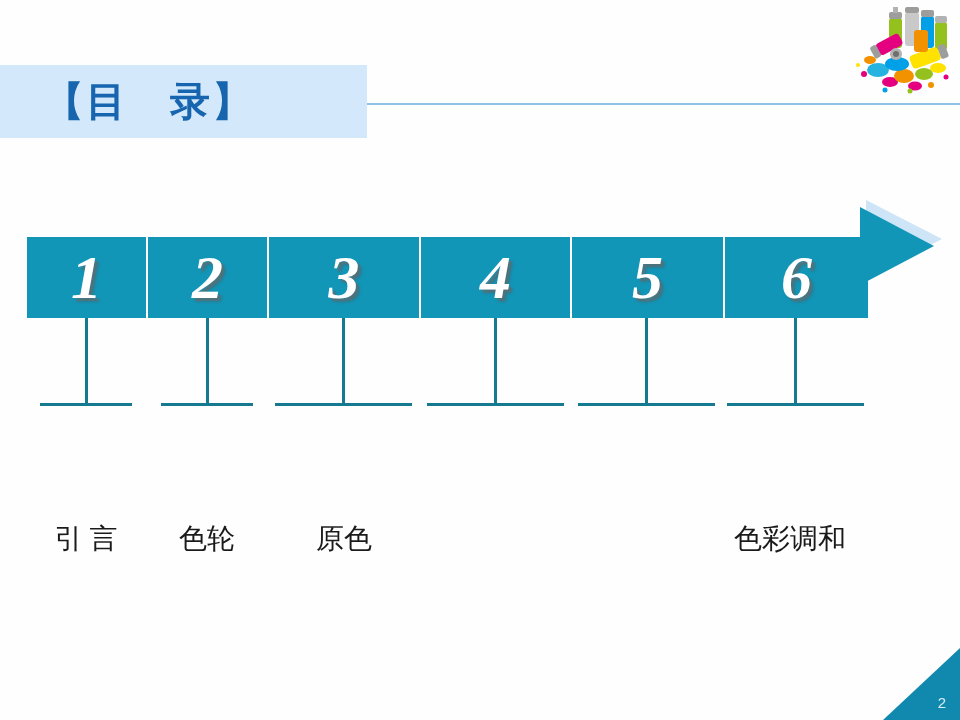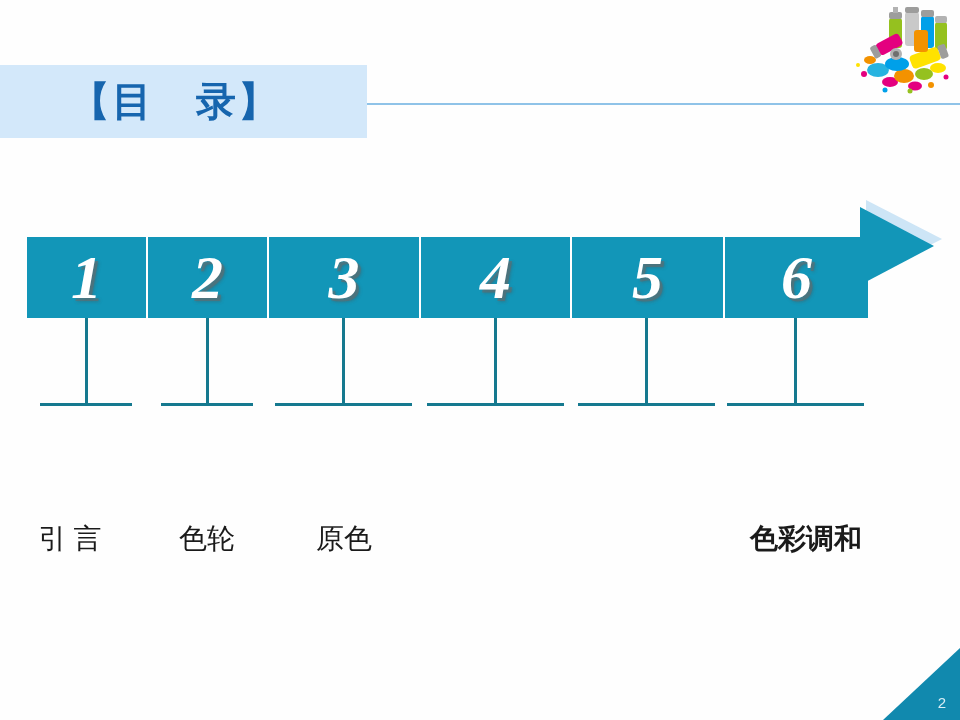--- a/index.html
+++ b/index.html
@@ -36,21 +36,20 @@
     top: 71px;
     width: 330px;
     height: 62px;
     line-height: 62px;
     font-family: "Liberation Serif", "DejaVu Serif", serif;
     font-size: 40px;
     font-weight: bold;
     color: #1665ae;
     letter-spacing: 2px;
     white-space: pre;
-    margin-left: 26px;
   }
   .header-rule {
     position: absolute;
     left: 367px;
     top: 103px;
     width: 593px;
     height: 2px;
     background: #8fc3e8;
   }
 
@@ -249,36 +248,36 @@
   <div class="v-line" style="left:645px; top:318px; height:88px;"></div>
   <div class="v-line" style="left:794px; top:318px; height:88px;"></div>
 
   <div class="h-line" style="left:40px;  top:403px; width:92px;"></div>
   <div class="h-line" style="left:161px; top:403px; width:92px;"></div>
   <div class="h-line" style="left:275px; top:403px; width:137px;"></div>
   <div class="h-line" style="left:427px; top:403px; width:137px;"></div>
   <div class="h-line" style="left:578px; top:403px; width:137px;"></div>
   <div class="h-line" style="left:727px; top:403px; width:137px;"></div>
 
-  <div class="label-col" style="left:10px; width:120px;">
+  <div class="label-col" style="left:26px; width:120px;">
     <div>引 言</div>
   </div>
   <div class="label-col" style="left:147px; width:120px;">
     <div>色轮</div>
   </div>
   <div class="label-col" style="left:268px; width:152px;">
     <div>原色</div>
     
   </div>
   <div class="label-col" style="left:420px; width:150px;">
     
   </div>
   <div class="label-col" style="left:571px; width:150px;">
     
   </div>
-  <div class="label-col" style="left:724px; width:164px;font-weight:bold;">
+  <div class="label-col" style="left:708px; width:164px;">
     <div>色彩调和</div>
   </div>
 
   <div class="corner-triangle"></div>
   <div class="page-num">2</div>
 
 </div>
 
 </body></html>

